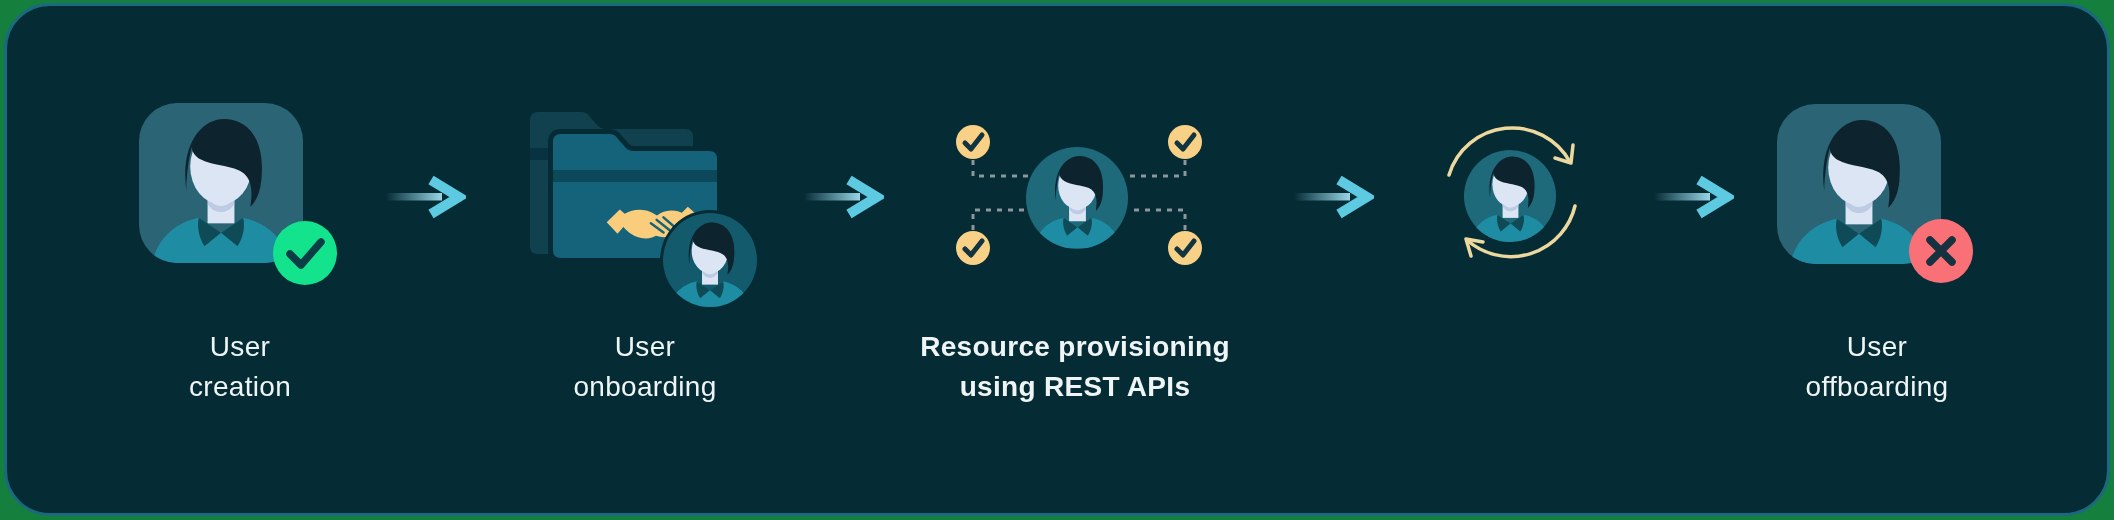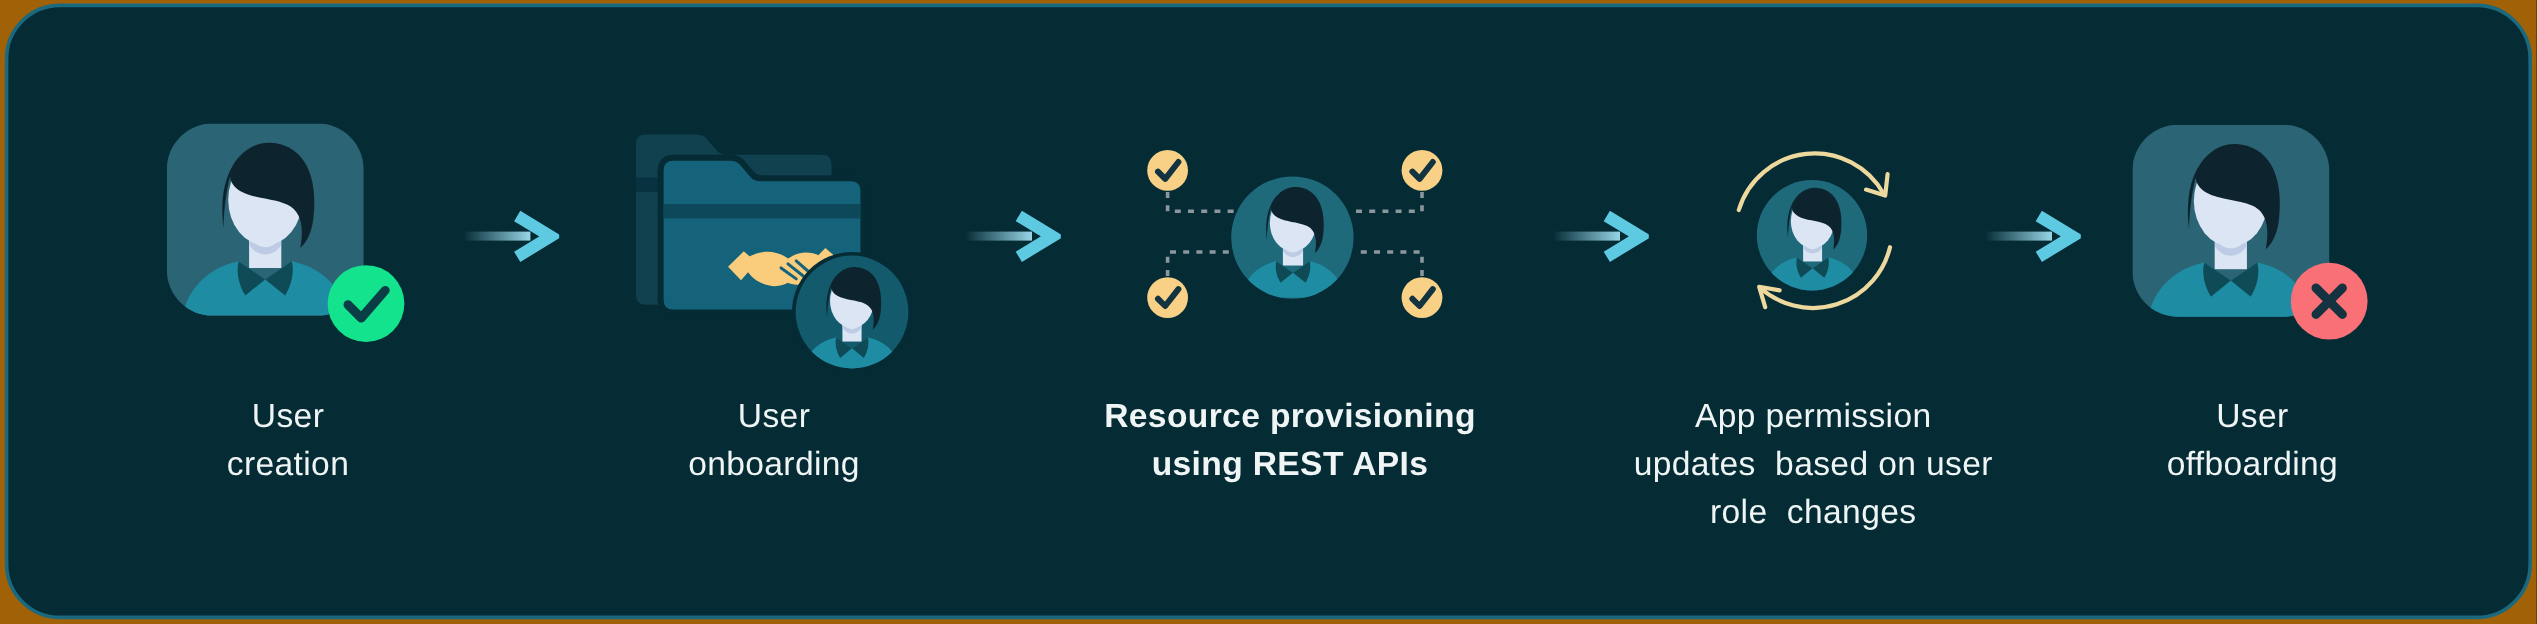--- a/index.html
+++ b/index.html
@@ -1,16 +1,16 @@
 <!DOCTYPE html>
 <html><head>
 <meta charset="utf-8">
 <style>
   html,body{margin:0;padding:0;background:#05141b;}
-  .stage{position:relative;width:2114px;height:520px;background:#a16207;overflow:hidden;
+  .stage{position:relative;width:2114px;height:520px;background:#15803d;overflow:hidden;
          font-family:"Liberation Sans",sans-serif;}
   .canvas{position:absolute;left:4px;top:3px;right:4px;bottom:4px;
           border:3px solid #1a697e;border-radius:46px;background:#052b35;box-sizing:border-box;}
   .icon{position:absolute;}
   .label{position:absolute;top:327px;color:#eff5f5;font-size:28px;line-height:40px;
          text-align:center;white-space:pre-wrap;letter-spacing:.3px;}
   .defs{position:absolute;width:0;height:0;}
 </style>
 </head>
 <body>
@@ -165,18 +165,15 @@
     <rect x="0" y="18" width="56" height="7.5" fill="url(#shaftGrad)"></rect>
     <path d="M45,5 L73,22 L45,39" stroke="#5dcae1" stroke-width="10" fill="none"></path>
   </svg>
 
   <div class="label" style="left:110px;width:260px;">User
 creation</div>
   <div class="label" style="left:515px;width:260px;">User
 onboarding</div>
   <div class="label" style="left:920px;width:310px;font-weight:bold;">Resource provisioning
 using REST APIs</div>
-  <div class="label" style="left:1356px;width:310px;">App permission
-updates  based on user
-role  changes</div>
   <div class="label" style="left:1747px;width:260px;">User
 offboarding</div>
 </div>
 
 </body></html>

